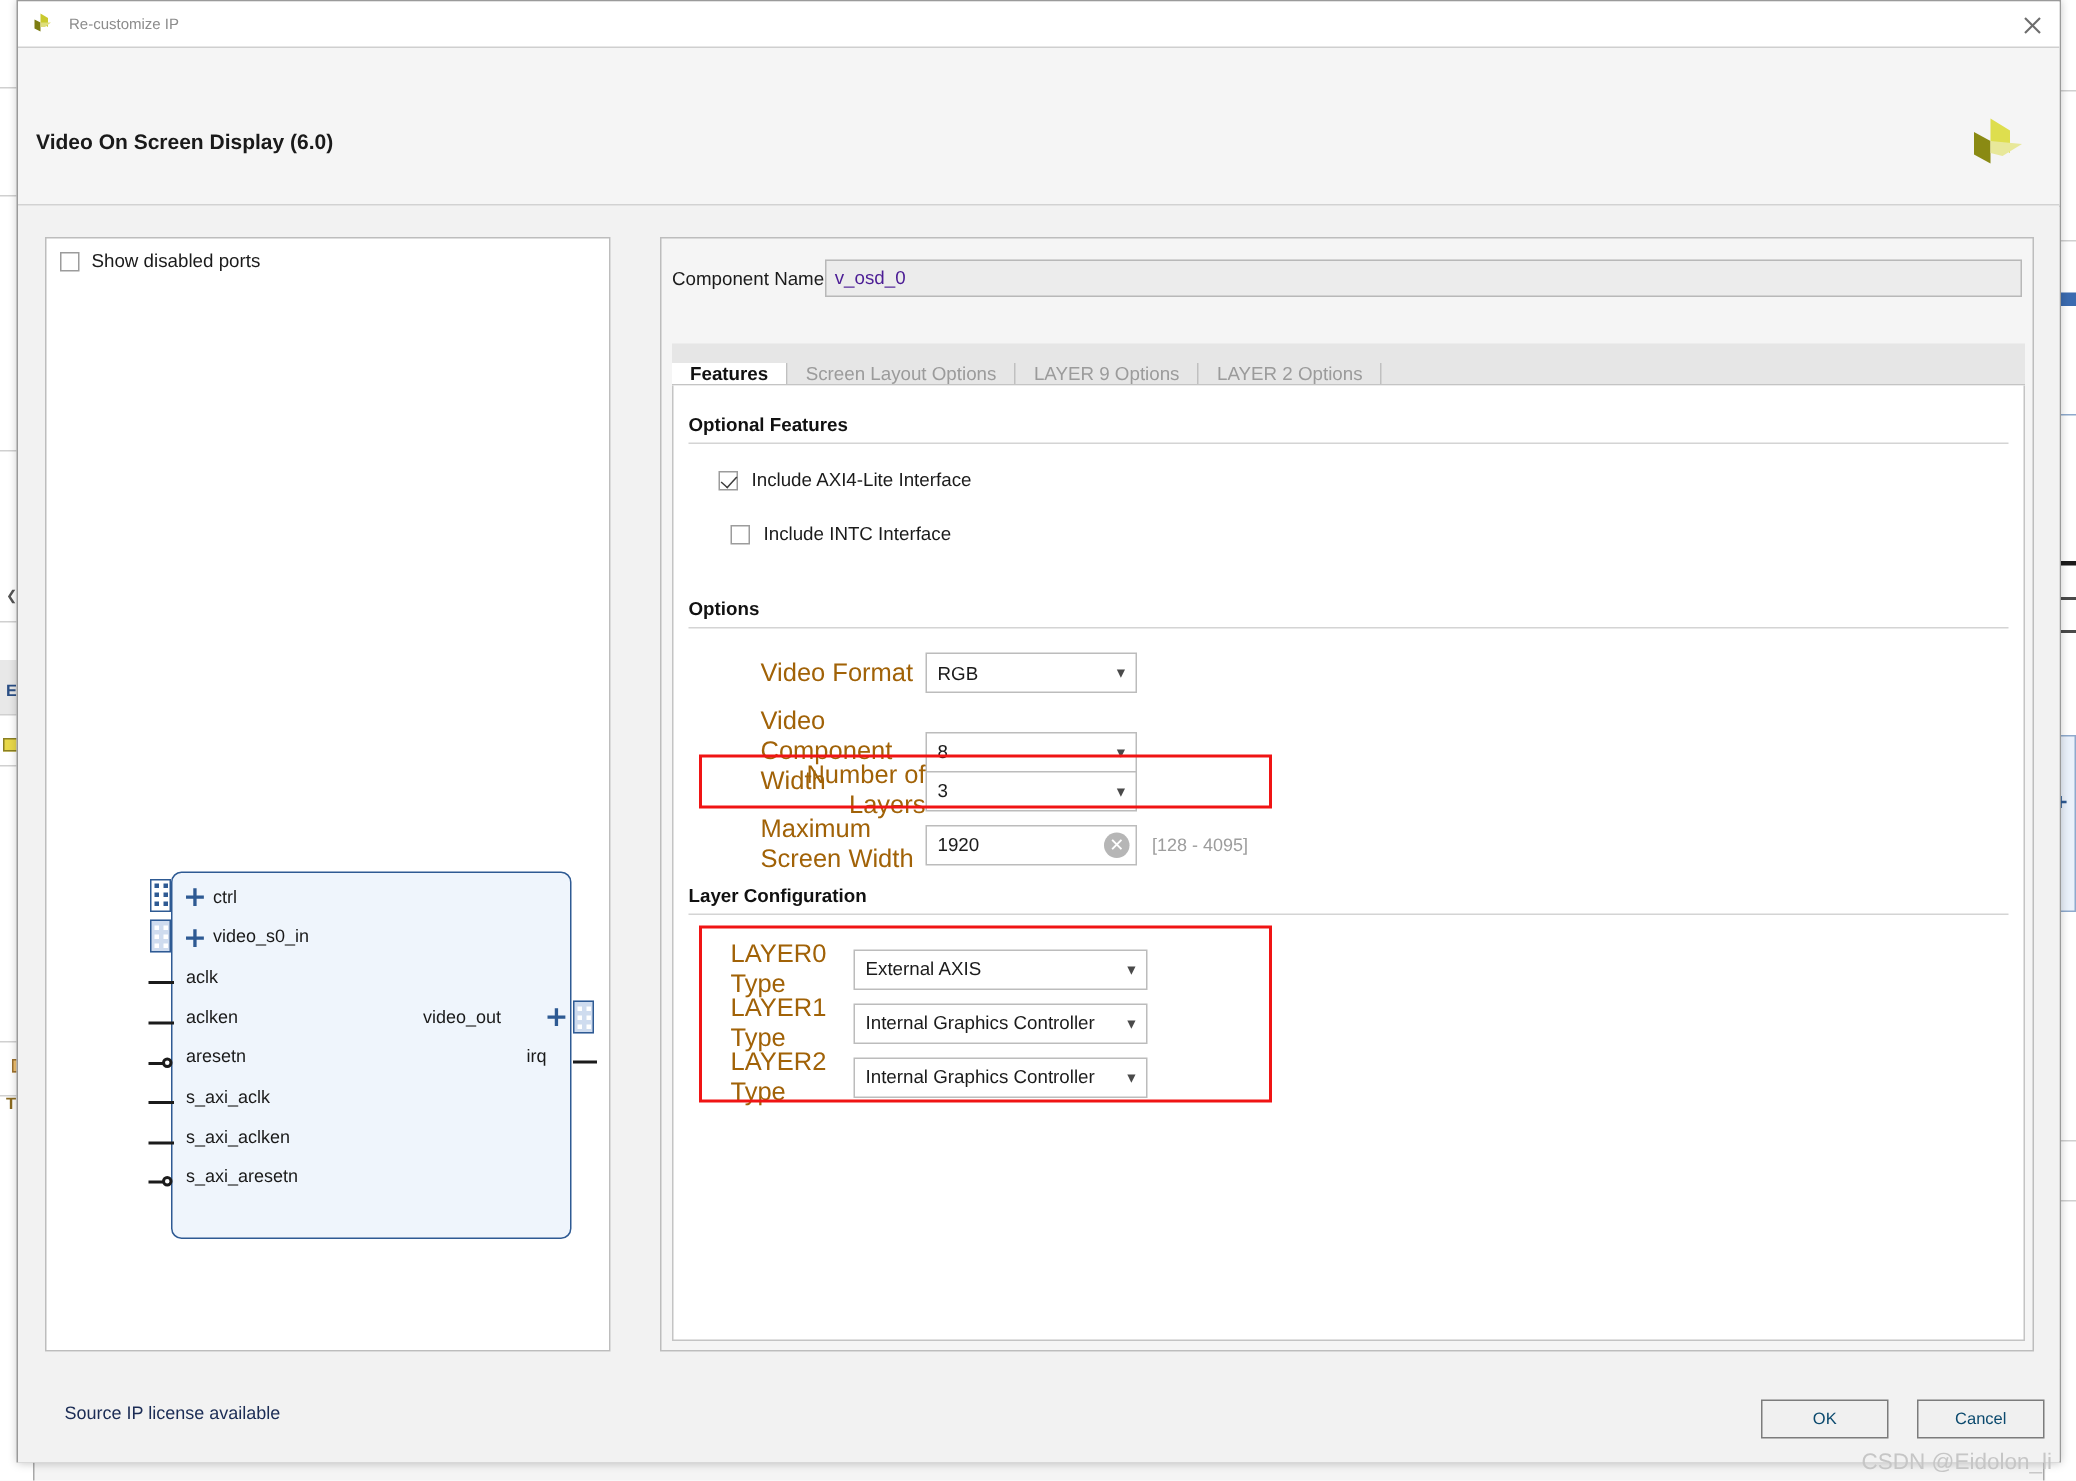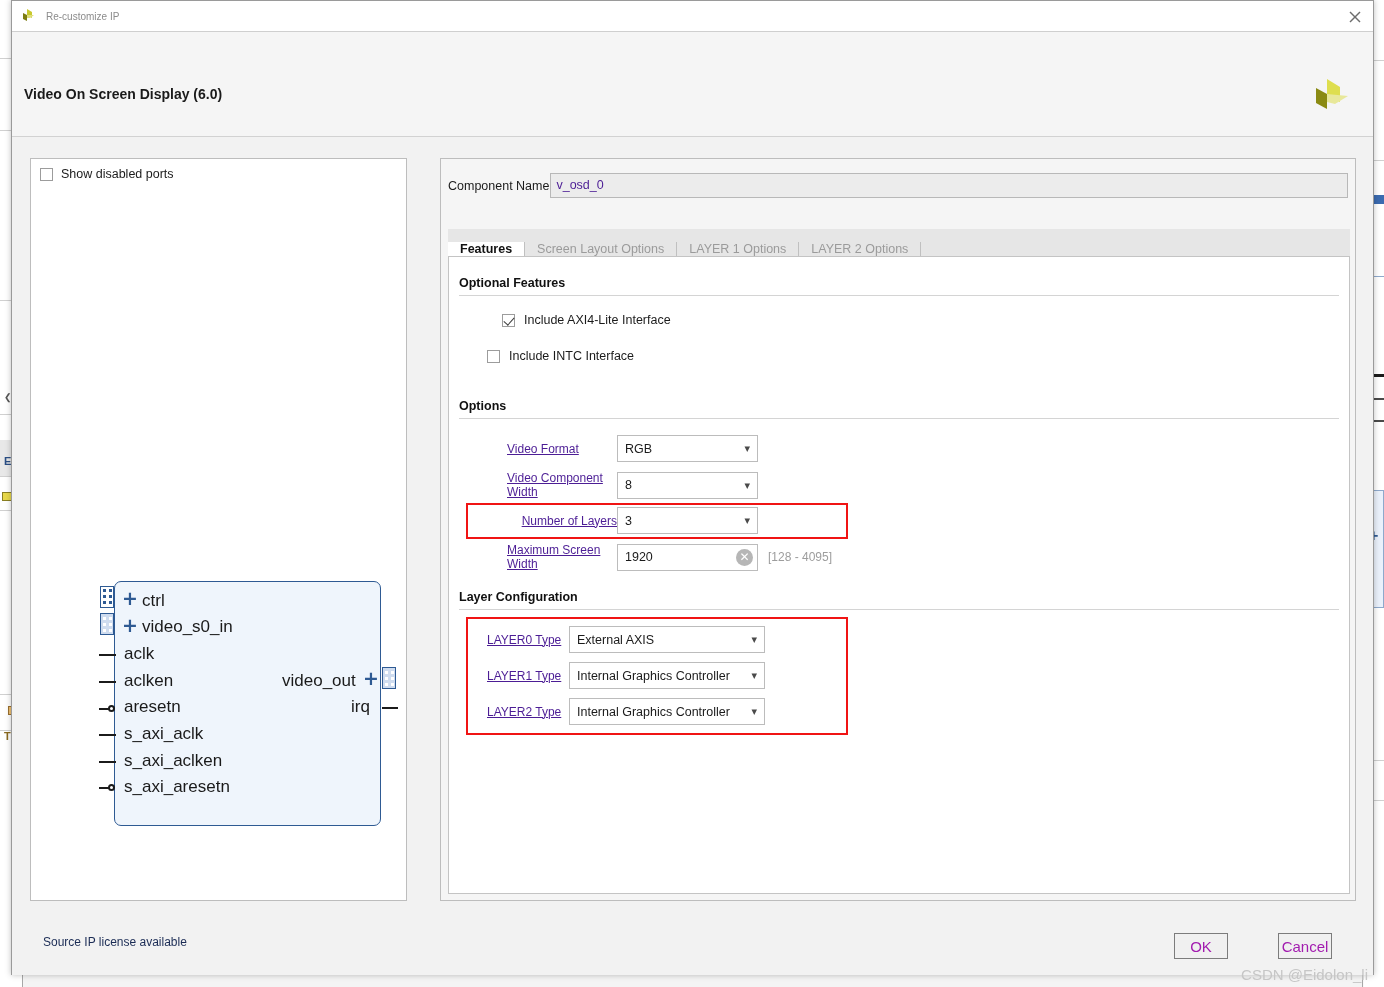--- a/index.html
+++ b/index.html
@@ -132,21 +132,21 @@
     width: 270px; height: 245px;
   }
   #ip-box {
     position: absolute; left: 18px; top: 17px;
     width: 267px; height: 245px;
     background: #eff5fc;
     border: 1.5px solid #2e5a93;
     border-radius: 7px;
   }
   .port-label {
-    position: absolute; font-size: 17px; color: #1a1a1a;
+    position: absolute; font-size: 12px; color: #1a1a1a;
     white-space: nowrap;
   }
   .plus-sign {
     position: absolute; color: #2e5a93;
     font-size: 19px; font-weight: bold; line-height: 1;
     font-family: "DejaVu Sans", sans-serif;
   }
   .pin-line {
     position: absolute; height: 0; border-top: 2.5px solid #1b1b1b;
   }
@@ -220,21 +220,21 @@
     position: absolute; font-size: 12.5px; font-weight: bold; color: #111;
   }
   .section-rule {
     position: absolute; height: 1px; background: #d4d4d4;
   }
 
   .chk-row { position: absolute; display: flex; align-items: center; gap: 9px; cursor: pointer; }
   .chk-row .lbl { font-size: 12.5px; color: #1b1b1b; }
 
   .field-row { position: absolute; display: flex; align-items: center; }
-  .field-label { font-size: 12px; color: #4c1d95; text-decoration: underline; }
+  .field-label { font-size: 17px; color: #a16207; }
   .combo {
     height: 27px; background: #ffffff; border: 1px solid #bcbcbc;
     display: flex; align-items: center; justify-content: space-between;
     padding: 0 7px 0 7px; cursor: pointer;
     font-size: 12.5px; color: #1b1b1b;
   }
   .combo .chev { color: #4a4a4a; font-size: 11px; margin-left: 10px; }
   .txtfield {
     height: 27px; background: #ffffff; border: 1px solid #bcbcbc;
     display: flex; align-items: center; justify-content: space-between;
@@ -259,23 +259,23 @@
     position: absolute; left: 0; top: 912px;
     width: 1361px; height: 62px;
     background: #f2f2f2;
   }
   #license-text {
     position: absolute; left: 31px; top: 22px;
     font-size: 12px; color: #1b2c55;
   }
   .dlg-btn {
     position: absolute; top: 20px;
-    width: 54px; height: 26px;
+    width: 85px; height: 26px;
     background: #f0f0f0; border: 1px solid #7c7c7c;
-    font-size: 15px; color: #a21caf;
+    font-size: 11px; color: #0c4a6e;
     display: flex; align-items: center; justify-content: center;
     cursor: pointer;
   }
   #ok-btn { left: 1162px; }
   #cancel-btn { left: 1266px; }
 
   #watermark {
     position: absolute; right: 16px; bottom: 4px;
     font-size: 15px; color: #c6c6c6;
     font-family: "Liberation Sans", sans-serif;
@@ -434,30 +434,30 @@
     <div id="config-panel">
 
       <div id="comp-row">
         <div id="comp-label">Component Name</div>
         <div id="comp-input">v_osd_0</div>
       </div>
 
       <div id="tabs">
         <div class="tab active">Features</div>
         <div class="tab">Screen Layout Options</div>
-        <div class="tab">LAYER 1 Options</div>
+        <div class="tab">LAYER 9 Options</div>
         <div class="tab">LAYER 2 Options</div>
       </div>
 
       <div id="tab-content">
 
         <div class="section-head" style="left:10px;top:19px;">Optional Features</div>
         <div class="section-rule" style="left:10px;top:38px;width:880px;"></div>
 
-        <div class="chk-row" style="left:53px;top:56px;text-align:center;">
+        <div class="chk-row" style="left:30px;top:56px;text-align:center;">
           <span class="cbox checked"></span>
           <span class="lbl">Include AXI4-Lite Interface</span>
         </div>
         <div class="chk-row" style="left:38px;top:92px;">
           <span class="cbox"></span>
           <span class="lbl">Include INTC Interface</span>
         </div>
 
         <div class="section-head" style="left:10px;top:142px;">Options</div>
         <div class="section-rule" style="left:10px;top:161px;width:880px;"></div>

